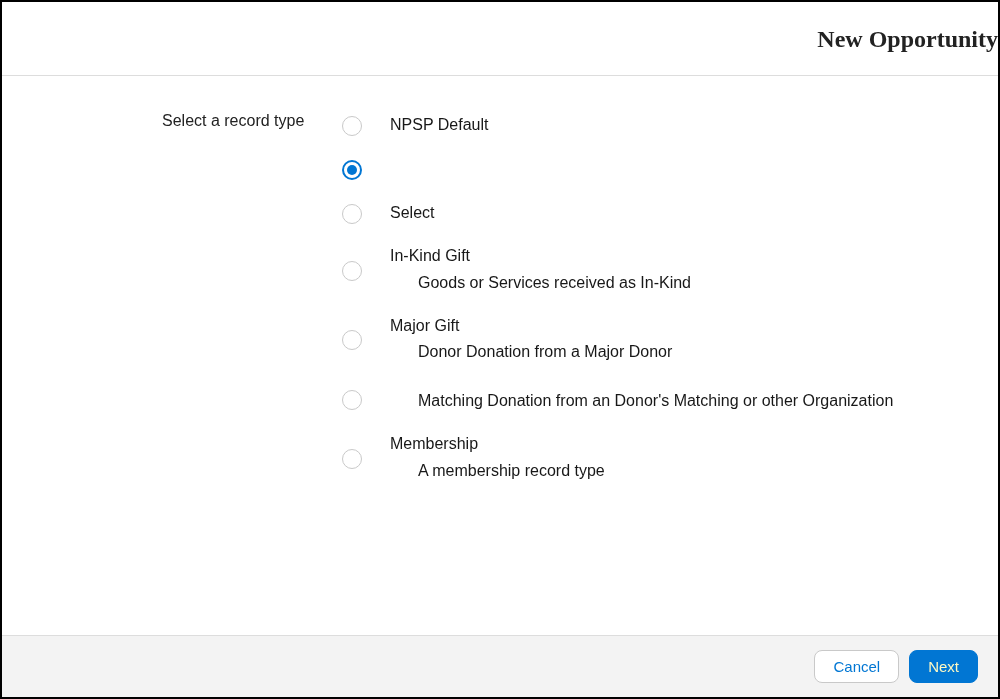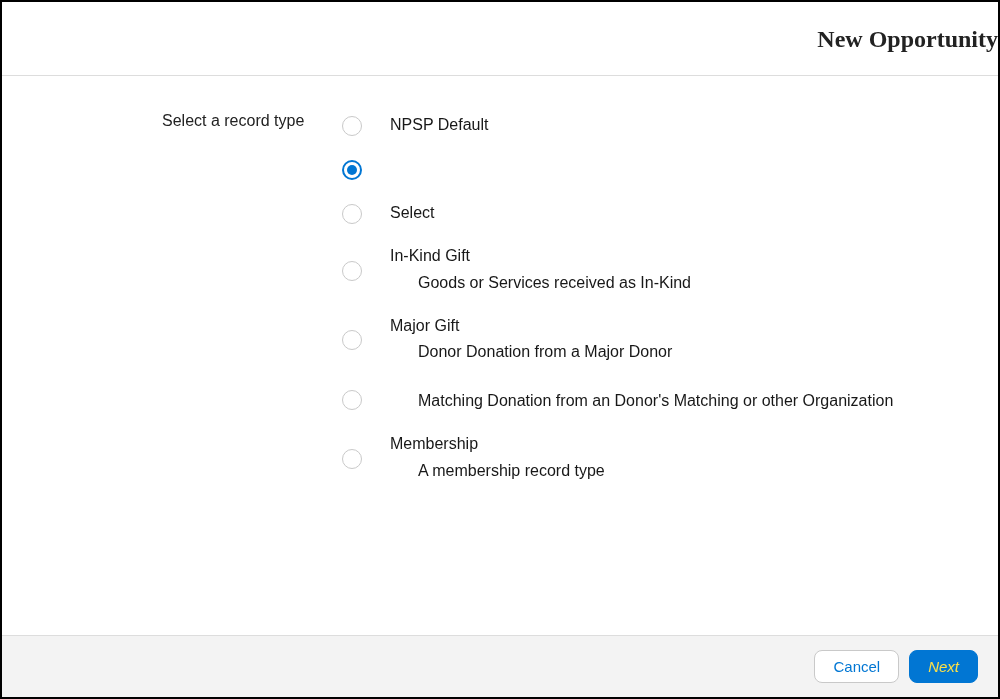--- a/index.html
+++ b/index.html
@@ -110,23 +110,22 @@
     border: 1px solid transparent;
     line-height: 1;
   }
   .btn-neutral {
     background: #fff;
     border: 1px solid #c9c9c9;
     color: #0176d3;
   }
   .btn-brand {
     background: #0176d3;
-    color: #fde047;
+    color: #fef9c3;
     border: 1px solid #0176d3;
-    font-style: italic;
   }
 </style>
 </head>
 <body>
 
 <div class="modal">
 
   <div class="header">
     <h1>New Opportunity</h1>
   </div>

